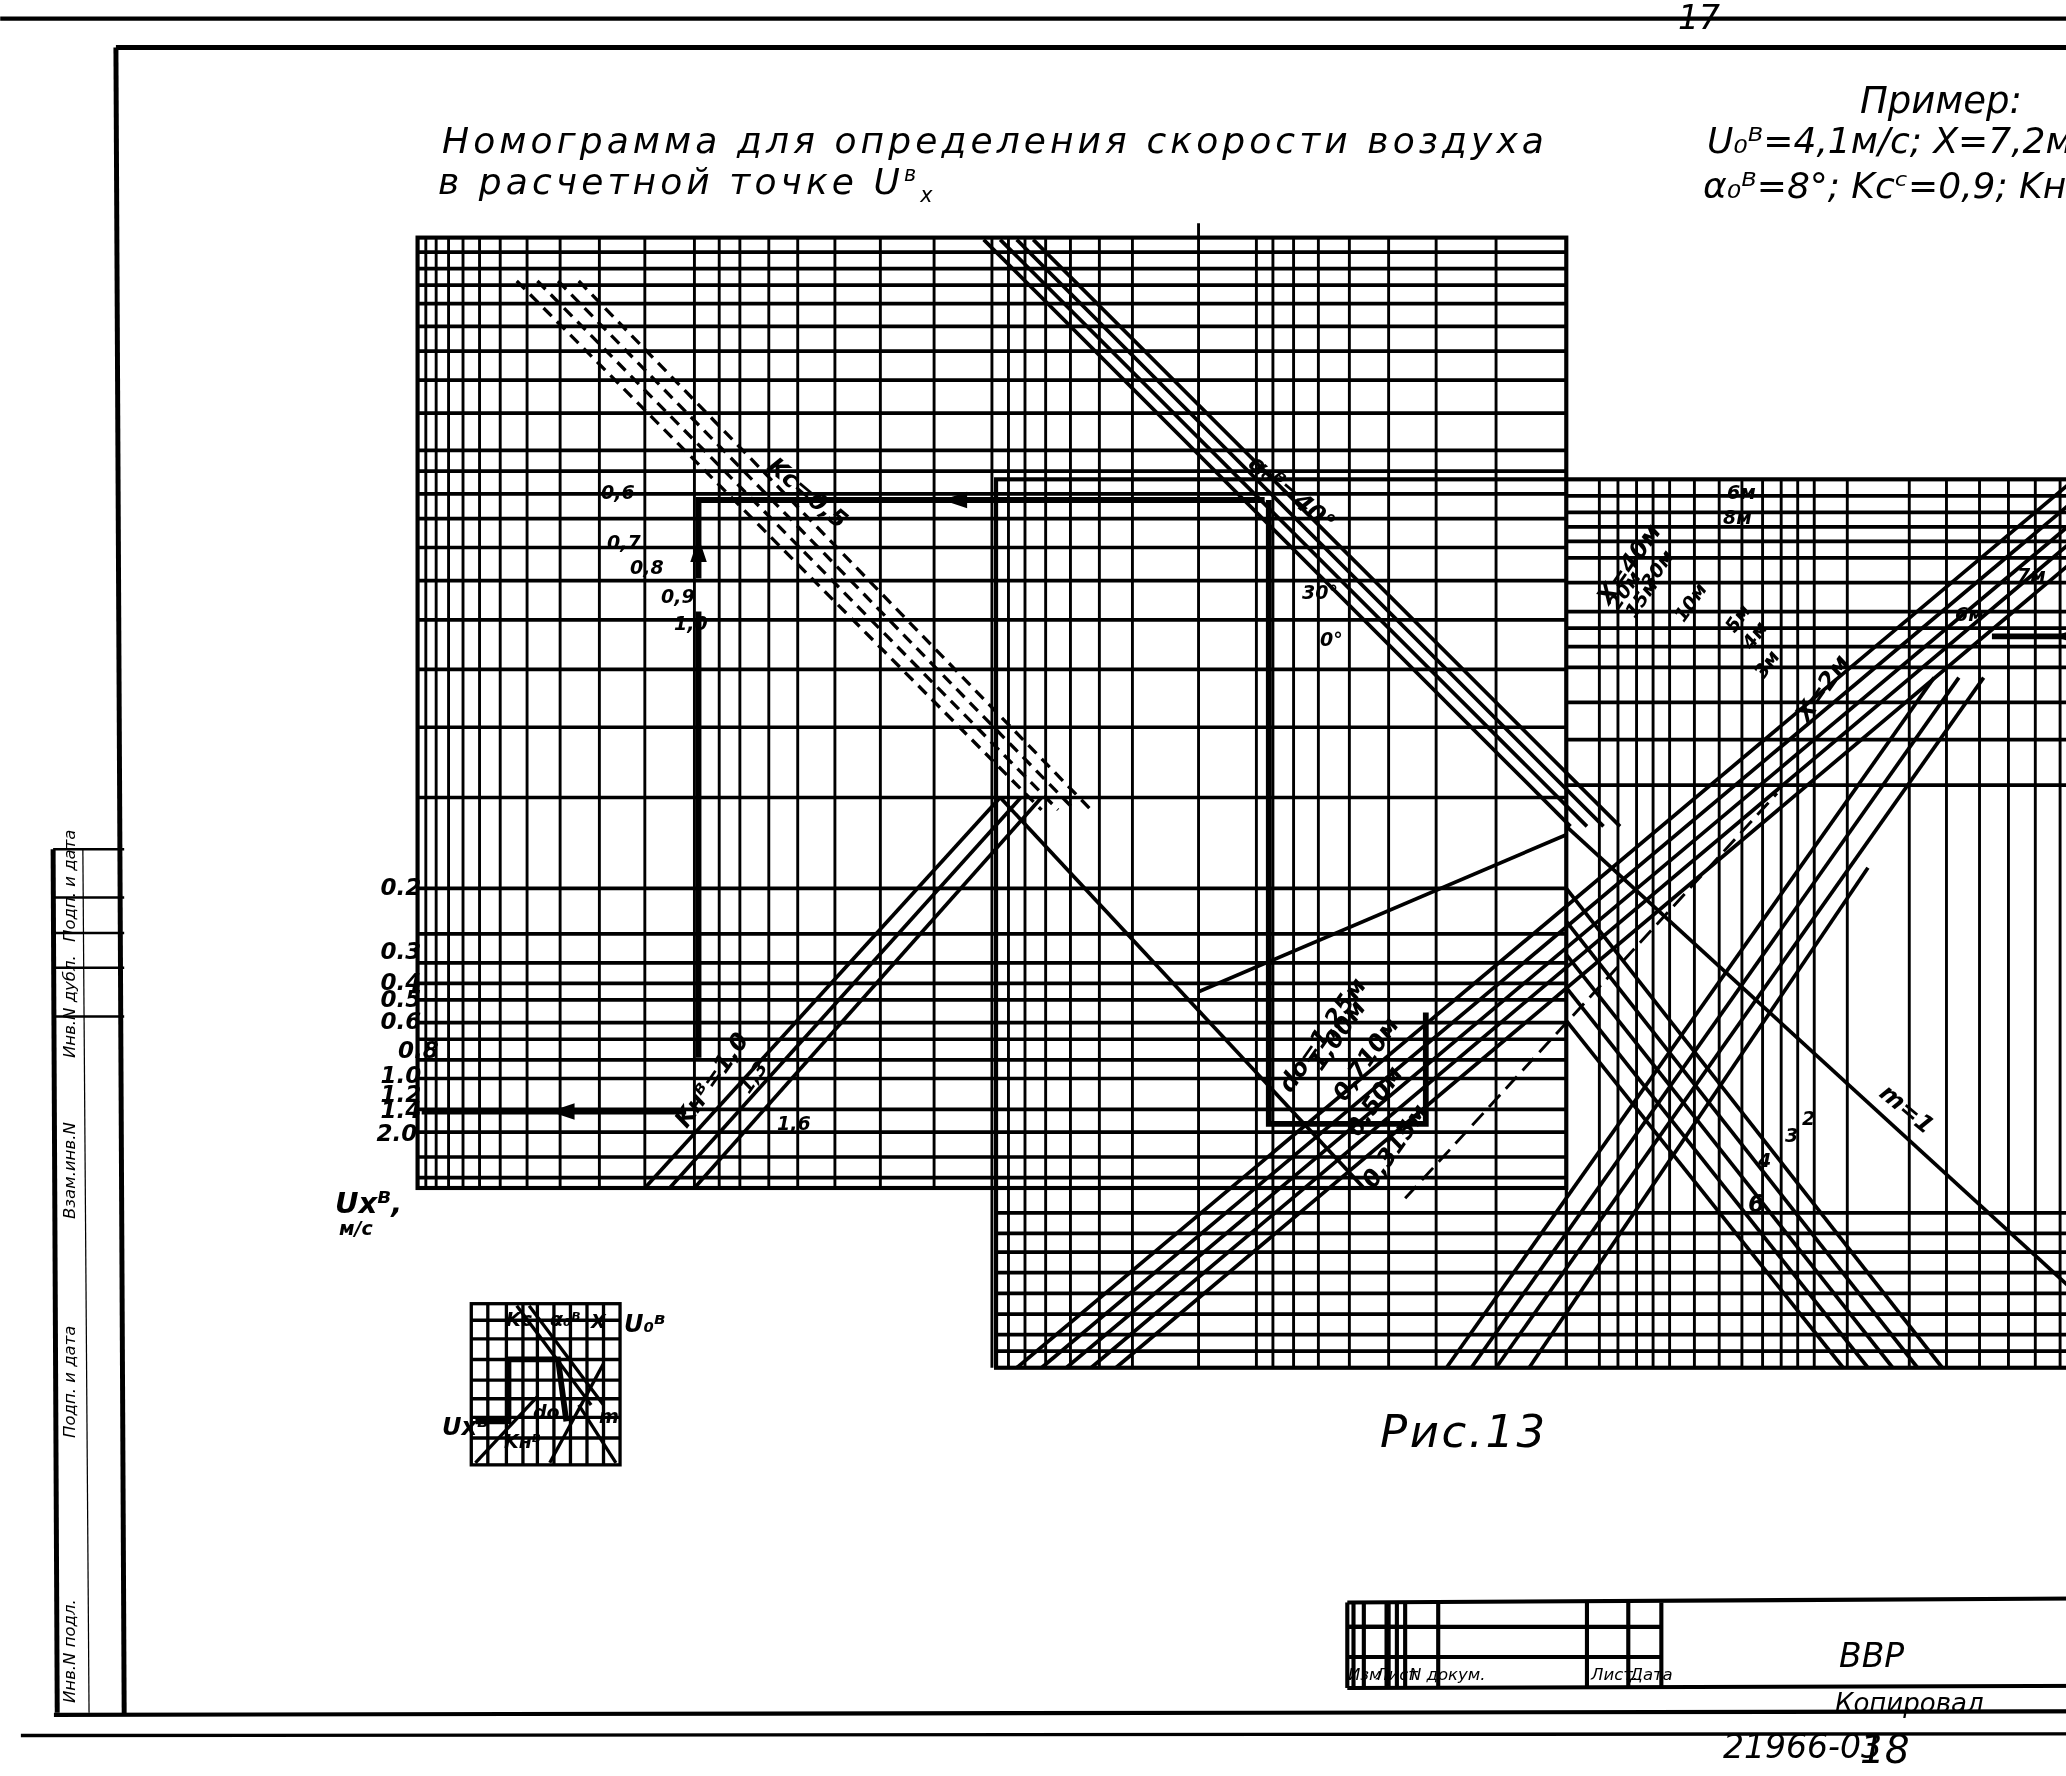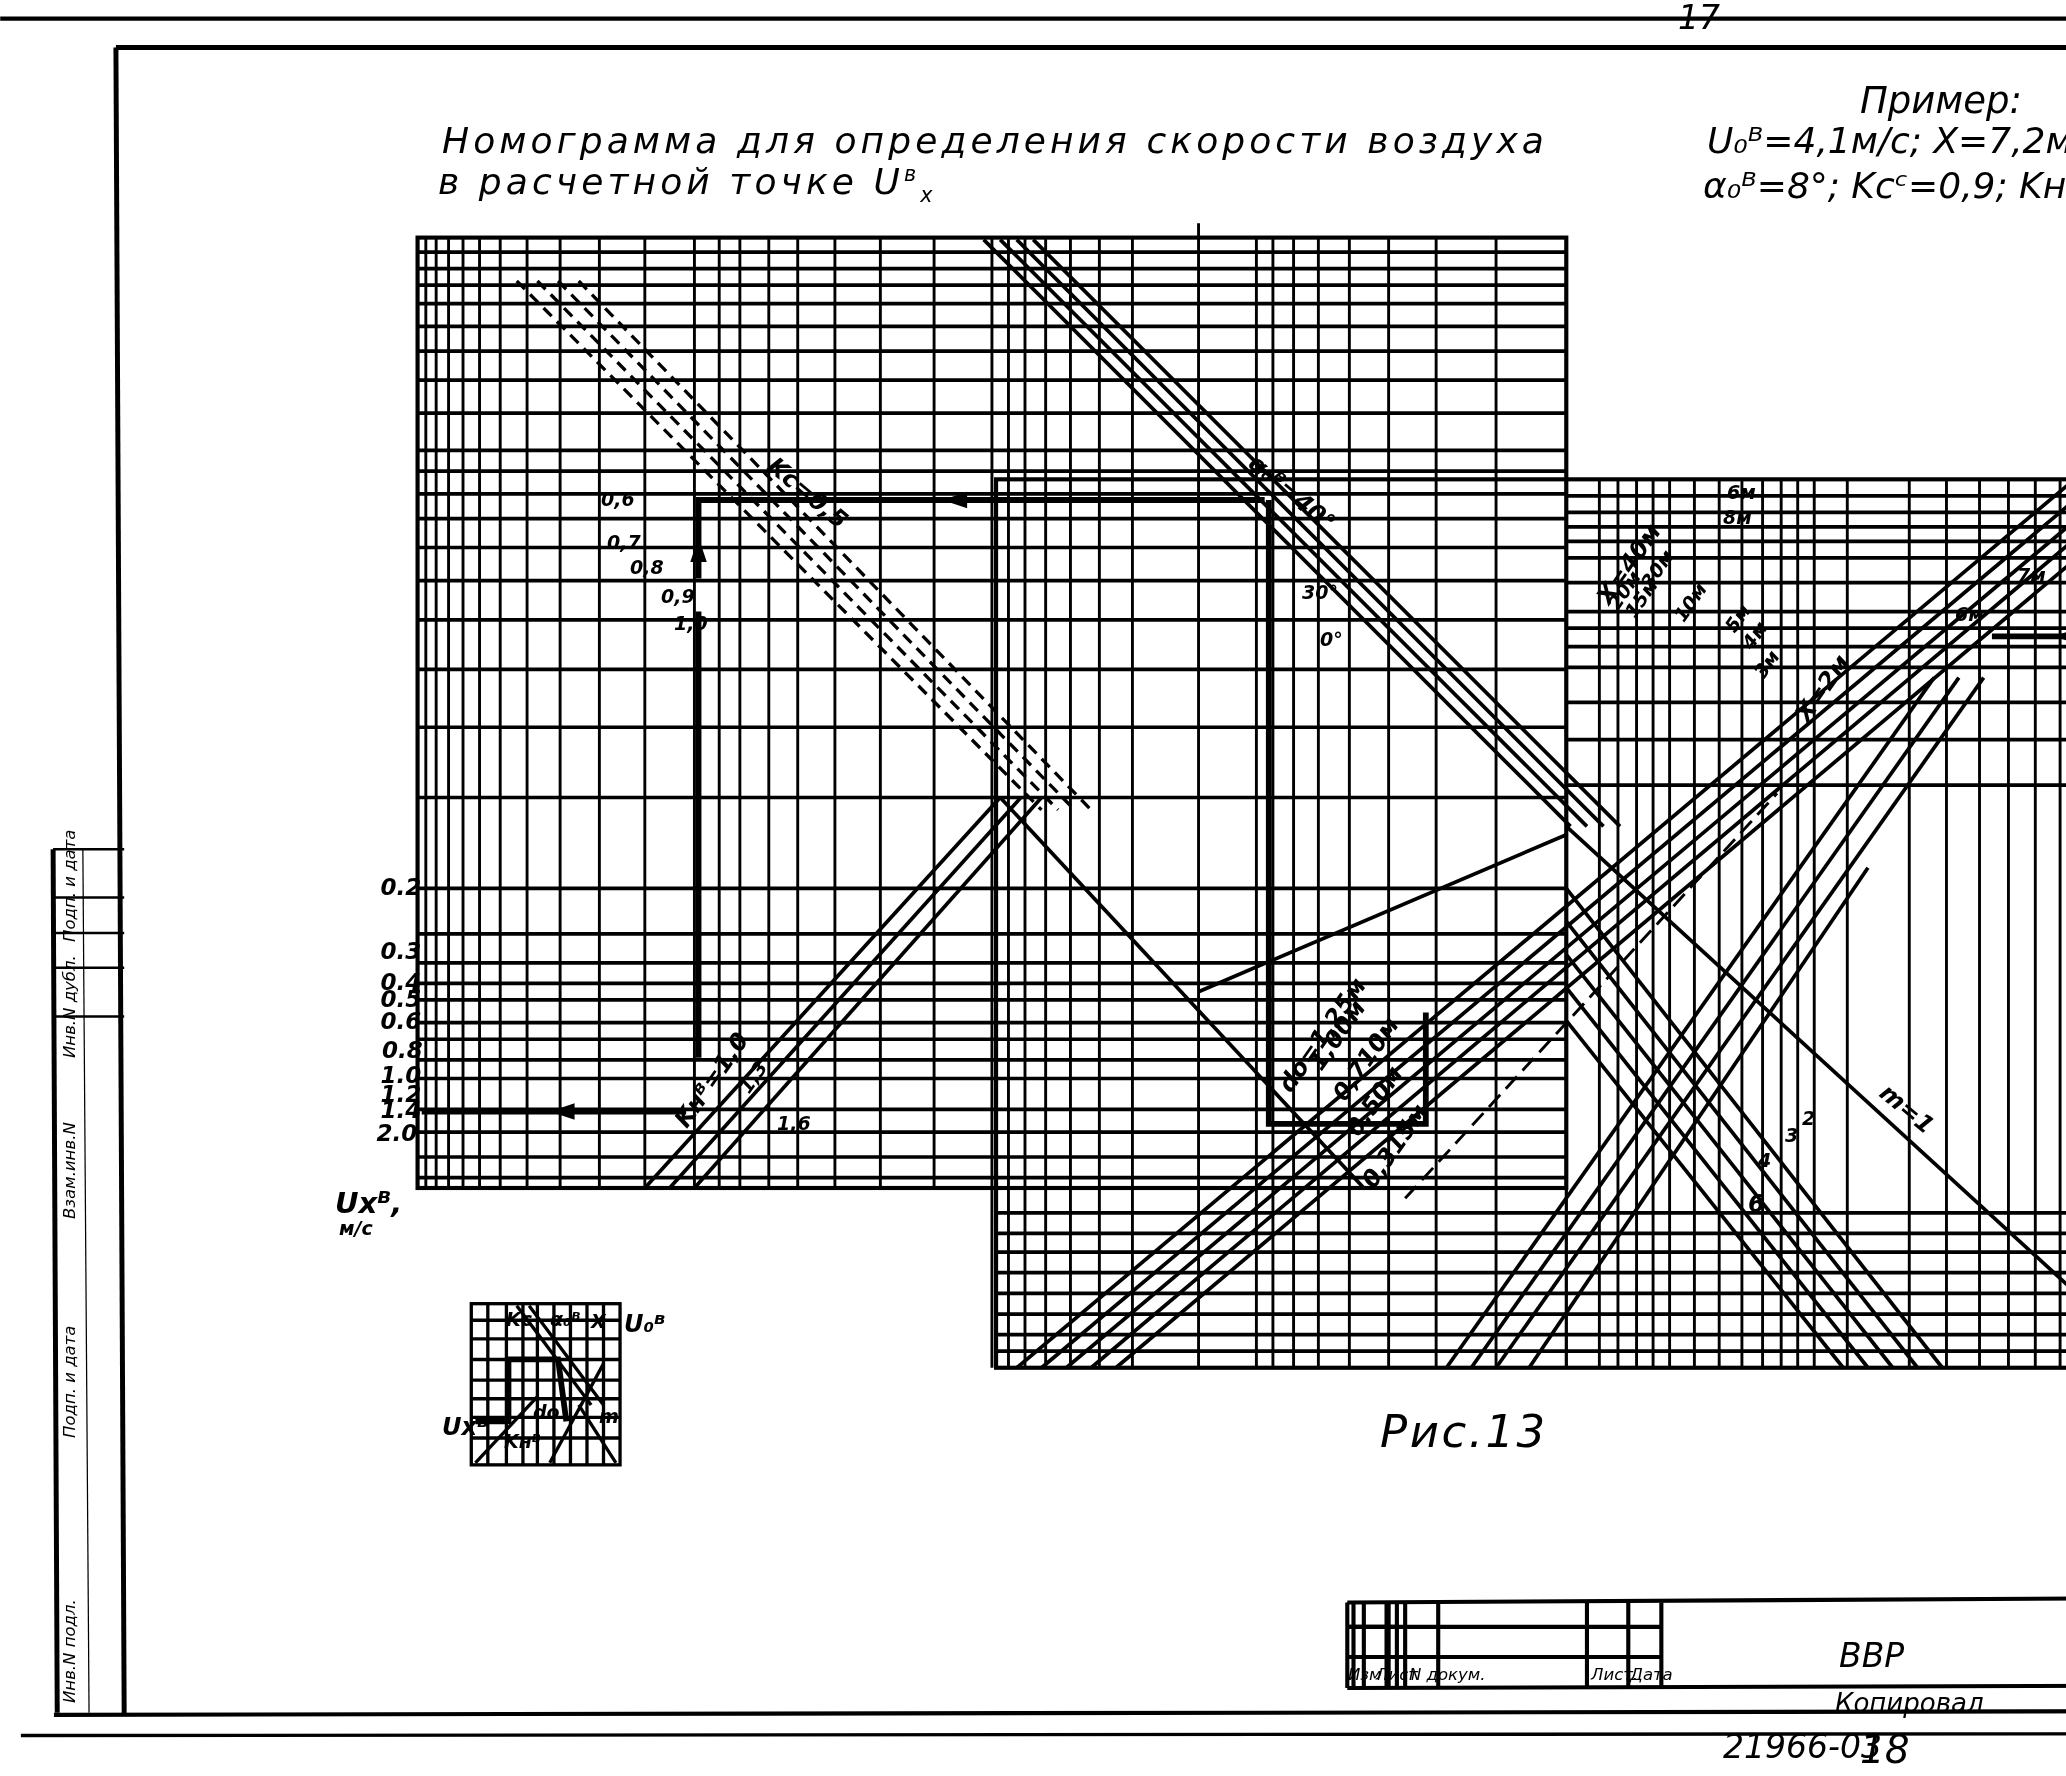--- a/index.html
+++ b/index.html
@@ -282,21 +282,21 @@
 <div class="abs hand ex-head" style="left:1860px;top:79px;">Пример:</div>
 <div class="abs hand ex" style="left:1707px;top:120px;">U₀ᴮ=4,1м/с;  X=7,2м; m=2,3; dо=1,0м;</div>
 <div class="abs hand ex" style="left:1703px;top:165px;">α₀ᴮ=8°;   Kсᶜ=0,9; Kнᴮ=1,08; Uxᴮ=1,2 м/с</div>
 
 <div class="abs" style="left:364px;top:874px;">
   <div class="abs hand tick" style="left:16.5px;top:0px;">0.2</div>
   <div class="abs hand tick" style="left:16.5px;top:64px;">0.3</div>
   <div class="abs hand tick" style="left:16.5px;top:95px;">0.4</div>
   <div class="abs hand tick" style="left:16.5px;top:112px;">0.5</div>
   <div class="abs hand tick" style="left:16.5px;top:134px;">0.6</div>
-  <div class="abs hand tick" style="left:18px;top:163px;">0.8</div>
+  <div class="abs hand tick" style="left:34px;top:163px;">0.8</div>
   <div class="abs hand tick" style="left:16.5px;top:188px;">1.0</div>
   <div class="abs hand tick" style="left:16.5px;top:207px;">1.2</div>
   <div class="abs hand tick" style="left:16.5px;top:223px;">1.4</div>
   <div class="abs hand tick" style="left:12.4px;top:246px;">2.0</div>
 </div>
 <div class="abs hand lbl" style="left:335px;top:1186px;font-size:29px;">Uxᴮ,</div>
 <div class="abs hand lbl" style="left:339px;top:1217px;font-size:19px;">м/с</div>
 
 <div class="abs" style="left:2134px;top:475px;">
   
@@ -304,21 +304,21 @@
   
   
   
   
   
   
   
 </div>
 
 <div class="abs hand lbl" style="left:760px;top:479px;transform:rotate(40deg);">Kс=0,5</div>
-<div class="abs hand lbl-sm" style="left:601px;top:481px;margin-top:7px;">0,6</div>
+<div class="abs hand lbl-sm" style="left:601px;top:481px;">0,6</div>
 <div class="abs hand lbl-sm" style="left:607px;top:531px;">0,7</div>
 <div class="abs hand lbl-sm" style="left:630px;top:556px;">0,8</div>
 <div class="abs hand lbl-sm" style="left:661px;top:585px;">0,9</div>
 <div class="abs hand lbl-sm" style="left:674px;top:612px;">1,0</div>
 
 <div class="abs hand lbl" style="left:1240px;top:479px;transform:rotate(40deg);">α₀ᴮ=40°</div>
 <div class="abs hand lbl-sm" style="left:1302px;top:581px;">30°</div>
 <div class="abs hand lbl-sm" style="left:1320px;top:628px;">0°</div>
 
 <div class="abs hand lbl" style="left:657px;top:1066px;transform:rotate(-55deg);">Kнᴮ=1,0</div>

